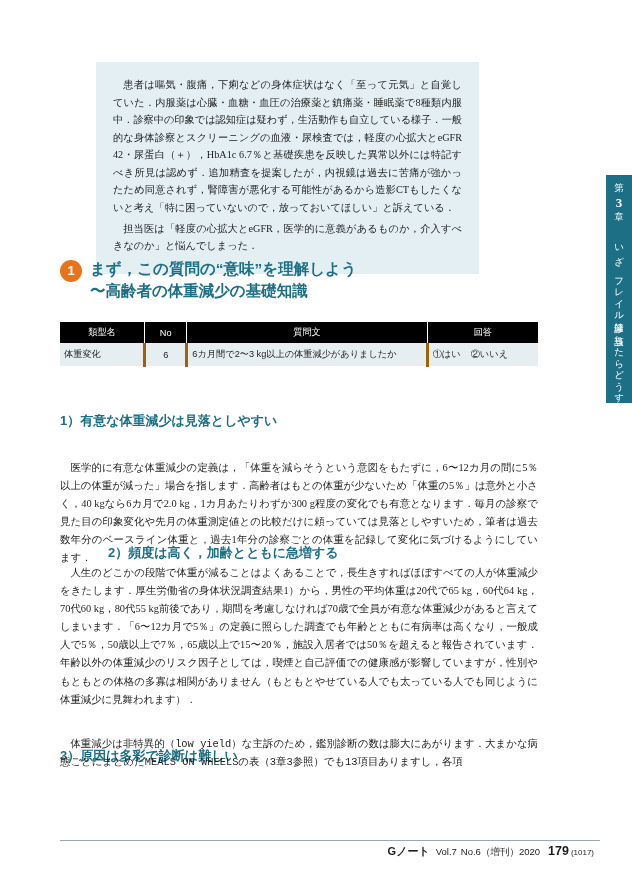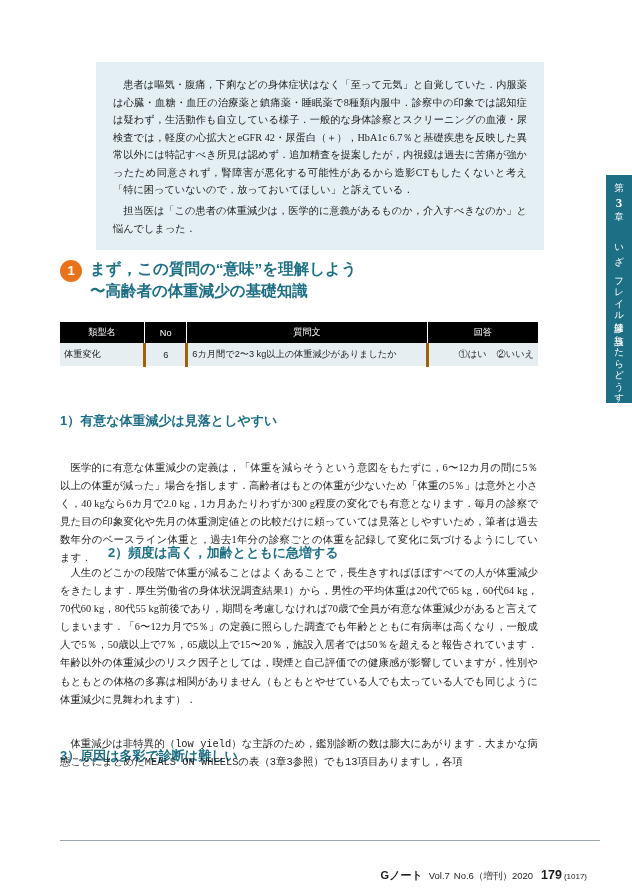--- a/index.html
+++ b/index.html
@@ -22,24 +22,24 @@
     height: 890px;
     background: #ffffff;
     box-sizing: border-box;
   }
 
   
   .case-box {
     position: absolute;
     left: 96px;
     top: 62px;
-    width: 448px;
+    width: 383px;
     box-sizing: border-box;
     background: #e3eff3;
-    padding: 14px 17px 13px 17px;
+    padding: 14px 17px 19px 17px;
     font-size: 10.2px;
     line-height: 1.72;
     text-align: justify;
     color: #1d1d1d;
   }
   .case-box p {
     margin: 0;
     text-indent: 1em;
   }
   .case-box p + p {
@@ -152,21 +152,21 @@
     padding: 5px 4px;
     border-right: 3px solid #a16207;
     border-bottom: 1px solid #ffffff;
     color: #1d1d1d;
     font-size: 9.2px;
   }
   .qtable td:last-child { border-right: none; }
   .c-type { width: 82px; text-align: left; padding-left: 6px; }
   .c-no { width: 34px; text-align: center; }
   .c-q { width: 252px; text-align: left; padding-left: 7px; }
-  .c-a { width: 110px; text-align: right; padding-left: 7px; }
+  .c-a { width: 110px; text-align: left; padding-left: 7px; }
   .ansmark { margin-right: 10px; }
 
   
   .sub-head {
     position: absolute;
     left: 60px;
     width: 478px;
     font-size: 13px;
     font-weight: bold;
     color: #1d6f86;
@@ -195,26 +195,25 @@
     height: 20px;
     font-family: "Liberation Sans", sans-serif;
   }
   .footer .rule {
     position: absolute;
     left: 0; right: 0; top: 0;
     border-top: 1px solid #9aa7ad;
   }
   .footer .right {
     position: absolute;
-    right: 13px;
+    right: 6px;
     top: 4px;
     font-size: 9.5px;
     color: #1d1d1d;
     white-space: nowrap;
-    margin-top: 24px;
   }
   .footer .brand {
     font-weight: bold;
     font-size: 11px;
     margin-right: 6px;
   }
   .footer .vol { margin-right: 4px; }
   .footer .pgno {
     font-weight: bold;
     font-size: 12.5px;
@@ -222,21 +221,21 @@
   }
   .footer .pgsub { font-size: 8px; margin-left: 2px; }
 </style>
 </head>
 <body>
 
 <div class="page">
 
   <div class="case-box">
     <p>患者は嘔気・腹痛，下痢などの身体症状はなく「至って元気」と自覚していた．内服薬は心臓・血糖・血圧の治療薬と鎮痛薬・睡眠薬で8種類内服中．診察中の印象では認知症は疑わず，生活動作も自立している様子．一般的な身体診察とスクリーニングの血液・尿検査では，軽度の心拡大とeGFR 42・尿蛋白（＋），HbA1c 6.7％と基礎疾患を反映した異常以外には特記すべき所見は認めず．追加精査を提案したが，内視鏡は過去に苦痛が強かったため同意されず，腎障害が悪化する可能性があるから造影CTもしたくないと考え「特に困っていないので，放っておいてほしい」と訴えている．</p>
-    <p>担当医は「この患者の体重減少は，医学的に意義があるものか，介入すべきなのか」と悩んでしまった．</p>
+    <p>担当医は「軽度の心拡大とeGFR，医学的に意義があるものか，介入すべきなのか」と悩んでしまった．</p>
   </div>
 
   <div class="side-tab">
     <div class="chap">
       <span>第</span>
       <span class="num">3</span>
       <span>章</span>
     </div>
     <div class="side-tab-text">いざ，フレイル健診に該当したらどうするか</div>
   </div>

